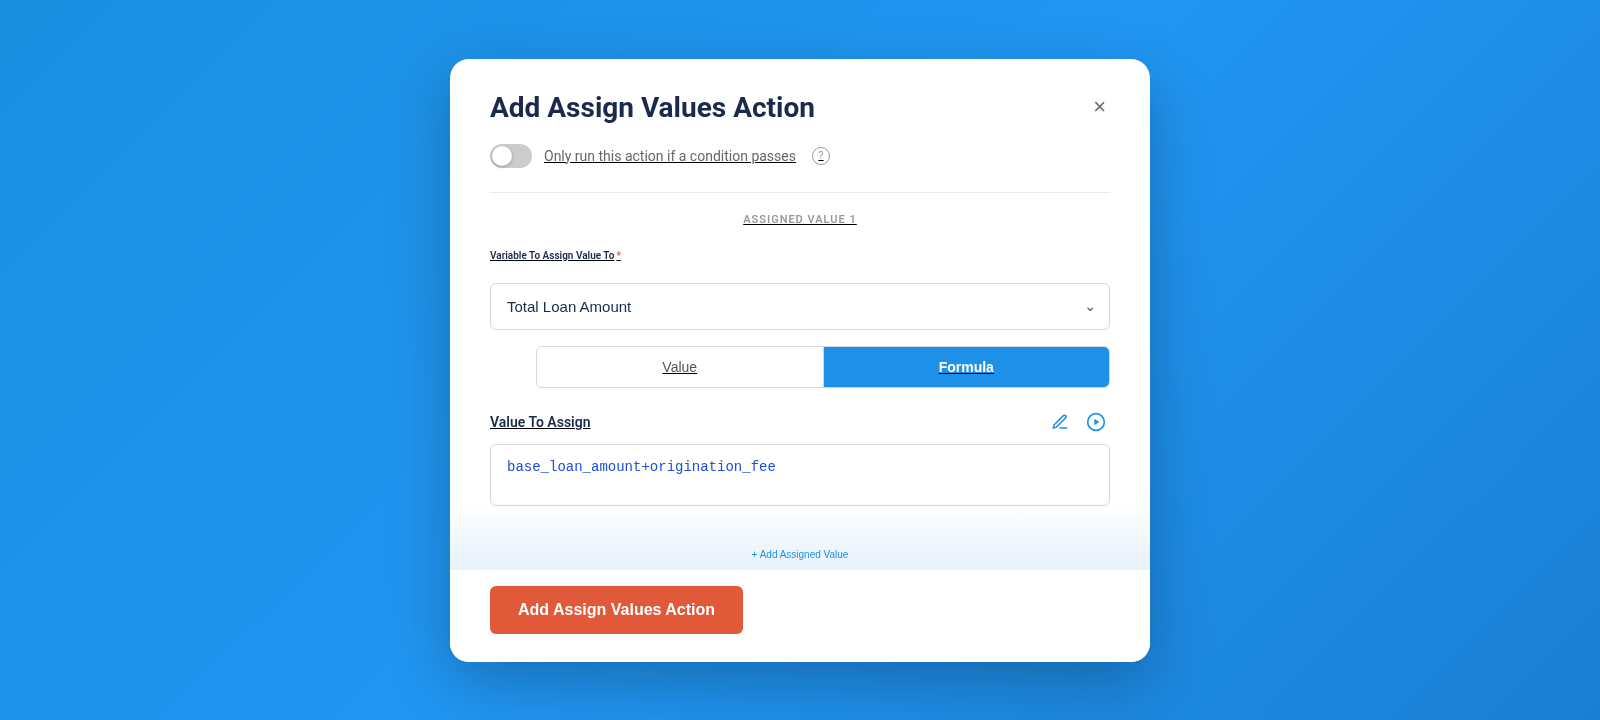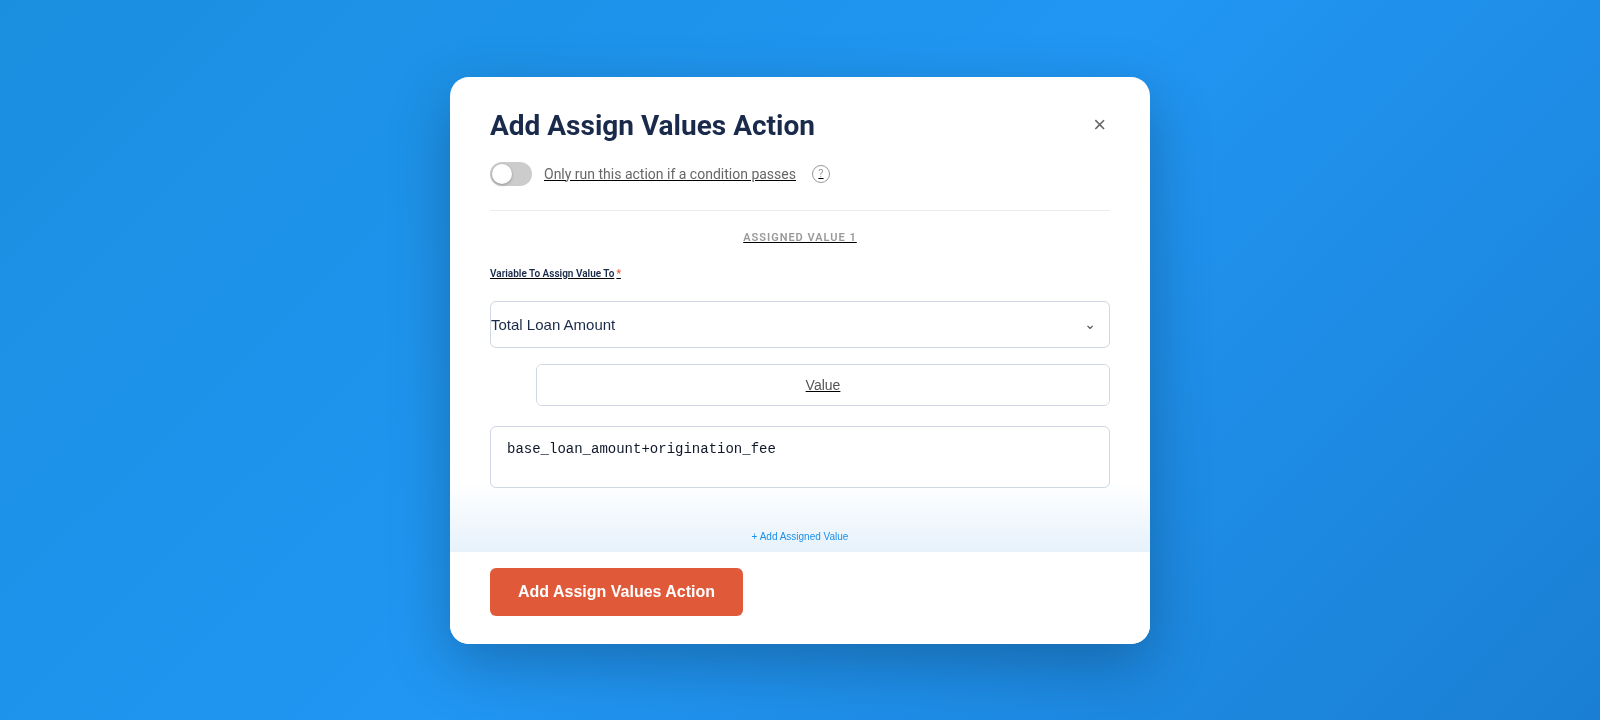--- a/index.html
+++ b/index.html
@@ -142,21 +142,21 @@
       margin-left: 2px;
     }
 
     .select-wrapper {
       position: relative;
       margin-bottom: 16px;
     }
 
     .select-field {
       width: 100%;
-      padding: 14px 0;
+      padding: 14px 16px;
       border: 1.5px solid #d0d7e2;
       border-radius: 6px;
       font-size: 15px;
       color: #1a2a4a;
       background: #fff;
       appearance: none;
       cursor: pointer;
     }
 
     .select-chevron {
@@ -230,21 +230,21 @@
       font-size: 18px;
     }
 
     .formula-input {
       width: 100%;
       padding: 14px 16px;
       border: 1.5px solid #d0d7e2;
       border-radius: 6px;
       font-size: 14px;
       font-family: 'Courier New', monospace;
-      color: #0f172a;
+      color: #1d4ed8;
       background: #fff;
       min-height: 52px;
       resize: none;
       outline: none;
     }
 
     .modal-footer-gradient {
       height: 70px;
       background: linear-gradient(to bottom, rgba(240,247,255,0), rgba(220,236,250,0.7));
       display: flex;
@@ -314,23 +314,41 @@
       <div class="select-wrapper">
         <select class="select-field">
           <option value="Total Loan Amount">Total Loan Amount</option>
         </select>
         <span class="select-chevron">⌄</span>
       </div>
 
       
       <div class="tab-group">
         <button class="tab-btn">Value</button>
-      </div>
-
-      
+        <button class="tab-btn active">Formula</button>
+      </div>
+
+      
+      <div class="value-assign-header">
+        <span class="value-assign-label">Value To Assign</span>
+        <div class="icon-group">
+          <button class="icon-btn">
+            <svg width="18" height="18" viewBox="0 0 24 24" fill="none" stroke="#1e90e8" stroke-width="2" stroke-linecap="round" stroke-linejoin="round">
+              <path d="M12 20h9"></path>
+              <path d="M16.5 3.5a2.121 2.121 0 013 3L7 19l-4 1 1-4L16.5 3.5z"></path>
+            </svg>
+          </button>
+          <button class="icon-btn">
+            <svg width="20" height="20" viewBox="0 0 24 24" fill="none" stroke="#1e90e8" stroke-width="2" stroke-linecap="round" stroke-linejoin="round">
+              <circle cx="12" cy="12" r="10"></circle>
+              <polygon points="10 8 16 12 10 16 10 8" fill="#1e90e8" stroke="none"></polygon>
+            </svg>
+          </button>
+        </div>
+      </div>
 
       <textarea class="formula-input" rows="2" style="">base_loan_amount+origination_fee</textarea>
     </div>
 
     <div class="modal-footer-gradient">
       <button class="add-assigned-value-btn">+ Add Assigned Value</button>
     </div>
 
     <div class="modal-action-bar">
       <button class="primary-action-btn">Add Assign Values Action</button>

